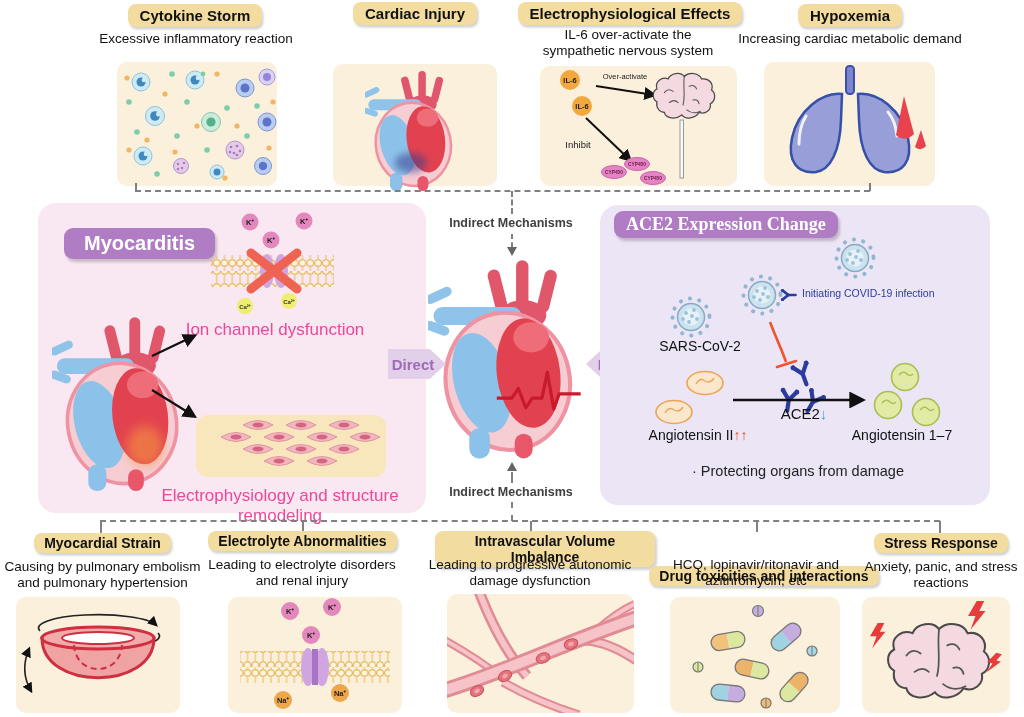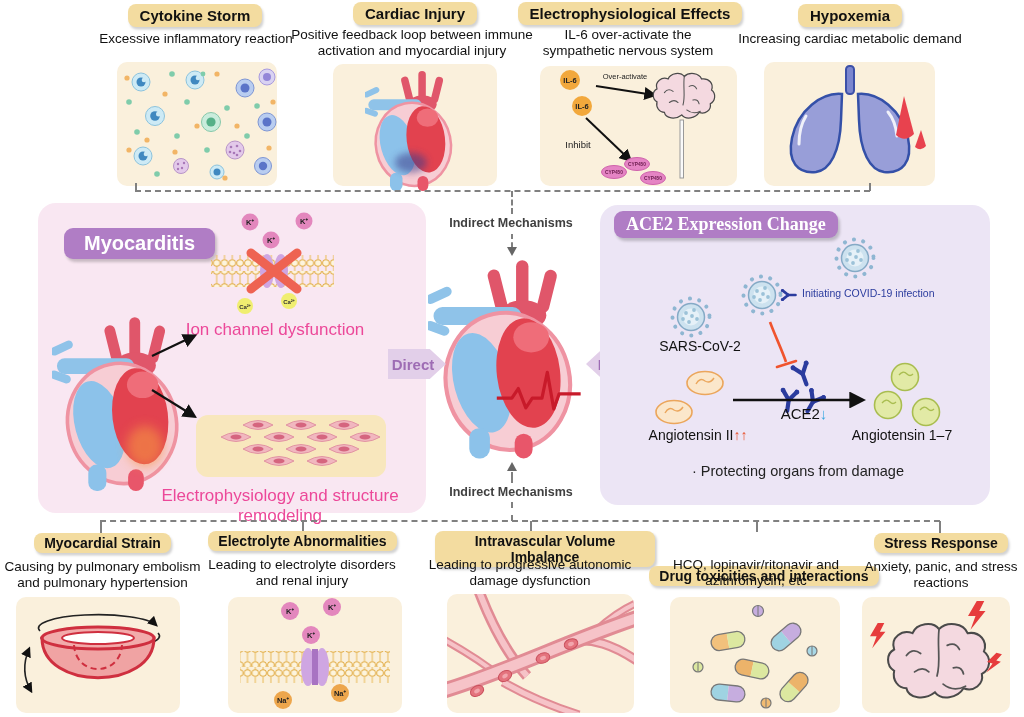--- a/index.html
+++ b/index.html
@@ -211,21 +211,20 @@
         <circle cx="30" cy="78" r="2.6"></circle>
           <circle cx="108" cy="116" r="2.6"></circle>
           <circle cx="58" cy="90" r="2.6"></circle>
       </g>
     </g>
   </svg>
 
   <div class="abs badge-wrap" style="left:290px;top:2px;width:250px;">
     <span class="badge">Cardiac Injury</span>
   </div>
-  <div class="abs desc" style="left:287px;top:27px;width:250px;">Positive feedback loop between immune activation and myocardial injury</div>
   <div class="abs panel" style="left:333px;top:64px;width:164px;height:122px;"></div>
   <svg class="abs" style="left:365px;top:66px;" width="100" height="125" viewBox="0 0 120 150">
     <use href="#heartbase"></use>
     <ellipse cx="55" cy="116" rx="19" ry="12" fill="#3c3c8a" opacity="0.55" filter="url(#soft)"></ellipse>
   </svg>
 
   <div class="abs badge-wrap" style="left:505px;top:2px;width:250px;">
     <span class="badge">Electrophysiological Effects</span>
   </div>
   <div class="abs desc" style="left:528px;top:27px;width:200px;">IL-6 over-activate the sympathetic nervous system</div>

